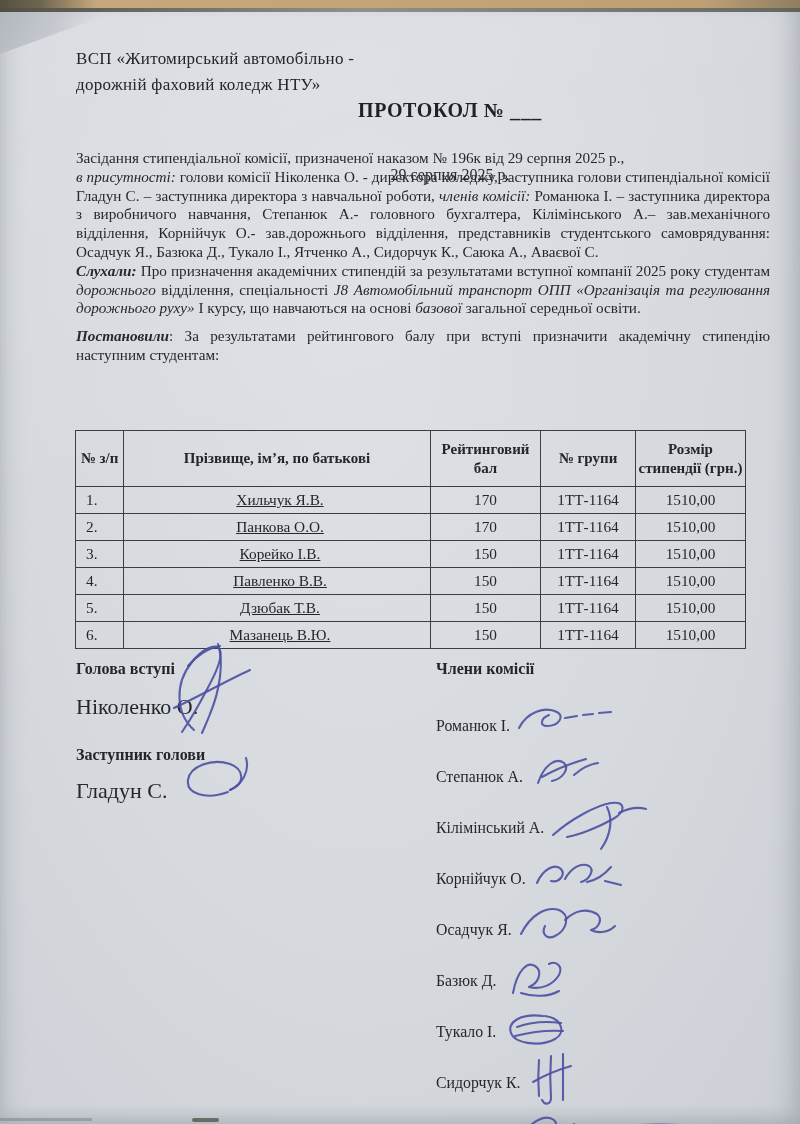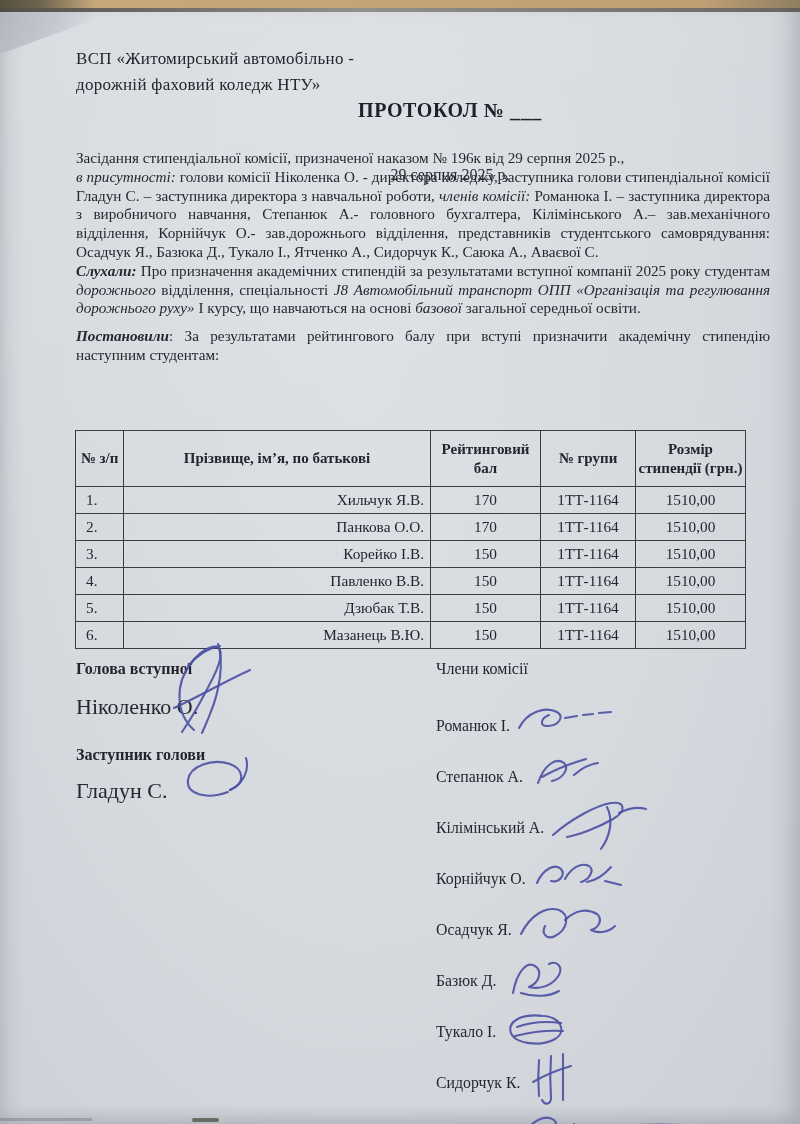--- a/index.html
+++ b/index.html
@@ -39,29 +39,29 @@
   .seg-i{font-style:italic;}
   .seg-bi{font-style:italic;font-weight:bold;}
   table.stipend{position:absolute;left:75px;top:402px;width:670px;border-collapse:collapse;
     table-layout:fixed;color:#24262e;margin-top:28px;}
   table.stipend th,table.stipend td{border:1.6px solid #3c3e44;}
   table.stipend th{font-size:15px;font-weight:bold;text-align:center;vertical-align:middle;
     padding:3px 2px;line-height:1.25;}
   table.stipend thead tr{height:56px;}
   table.stipend td{font-size:15.3px;padding:1px 6px;height:24px;vertical-align:middle;}
   table.stipend td.c0{text-align:left;padding-left:10px;}
-  table.stipend td.c1{text-align:right;padding-left:12px;}
+  table.stipend td.c1{text-align:center;padding-left:12px;text-decoration:underline;}
   table.stipend td.c2,table.stipend td.c3,table.stipend td.c4{text-align:center;}
   .sig-role{position:absolute;left:76px;font-weight:bold;font-size:16px;color:#23252c;}
   .sig-name{position:absolute;left:76px;font-size:22px;color:#25272e;}
   .role-1{top:660px;} .name-1{top:694px;} .role-2{top:746px;} .name-2{top:778px;}
   .big-sig{position:absolute;pointer-events:none;}
   .sig-chair{left:158px;top:636px;}
   .sig-deputy{left:178px;top:748px;}
-  .members-title{position:absolute;left:436px;top:660px;font-weight:normal;font-size:16px;color:#23252c;}
+  .members-title{position:absolute;left:436px;top:660px;font-weight:bold;font-size:16px;color:#23252c;}
   .members-list{position:absolute;left:436px;top:688px;width:364px;}
   .member-row{display:flex;align-items:center;height:26px;font-size:15.8px;color:#25272e;position:relative;margin-top:25px;}
   .member-row svg{margin-left:5px;flex:none;}
   .smudge1{position:absolute;left:0;bottom:3px;width:92px;height:3px;background:rgba(95,100,95,0.35);}
   .smudge2{position:absolute;left:192px;bottom:2px;width:27px;height:4px;background:rgba(62,64,50,0.65);border-radius:2px;}
   svg.sig path{fill:none;stroke:#4b50a2;stroke-width:2.1;stroke-linecap:round;stroke-linejoin:round;opacity:.9;}
 </style>
 </head>
 <body>
 
@@ -140,21 +140,21 @@
         <tr>
           <td class="c0">6.</td>
           <td class="c1">Мазанець В.Ю.</td>
           <td class="c2">150</td>
           <td class="c3">1ТТ-1164</td>
           <td class="c4">1510,00</td>
         </tr>
       </tbody>
   </table>
 
-  <div class="sig-role role-1">Голова вступної</div>
+  <div class="sig-role role-1">Голова вступі</div>
   <div class="sig-name name-1">Ніколенко О.</div>
   <svg class="sig big-sig sig-chair" width="110" height="100" viewBox="0 0 110 100">
     <path d="M36,94 C18,78 16,48 34,26 C44,13 58,6 62,14 C66,24 52,48 40,70 C34,81 28,90 24,96"></path>
     <path d="M16,72 C38,62 66,46 92,34"></path>
     <path d="M60,8 C66,26 62,54 52,78 C49,86 46,92 44,97"></path>
     <path d="M30,30 C38,20 50,12 62,10"></path>
   </svg>
 
   <div class="sig-role role-2">Заступник голови</div>
   <div class="sig-name name-2">Гладун С.</div>

